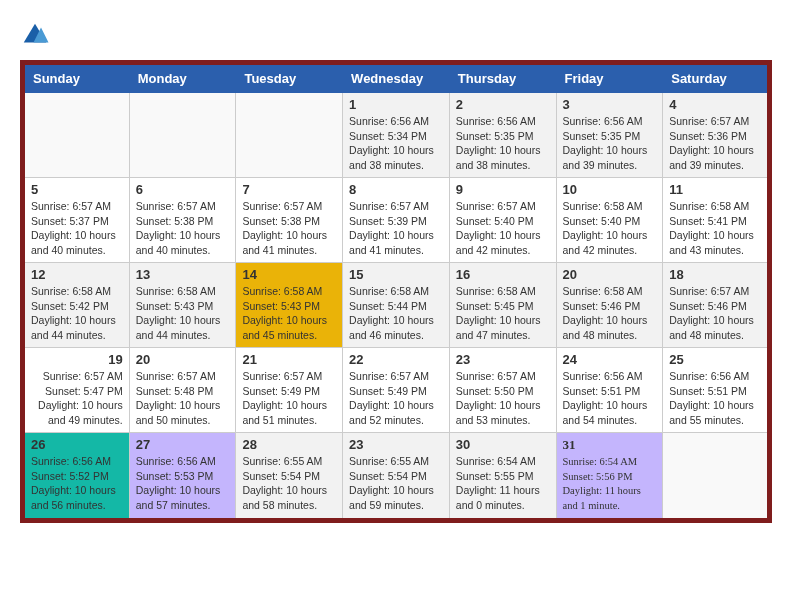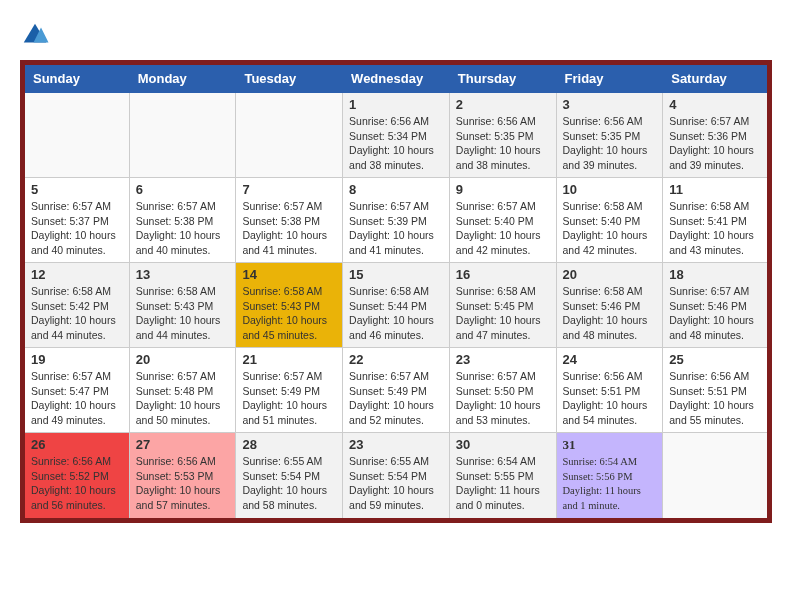--- a/index.html
+++ b/index.html
@@ -248,21 +248,21 @@
         </td>
         <td style="background-color: rgb(242, 242, 242);">
           <span class="day-number">18</span>
           <div class="day-info" style="white-space: pre-line;">Sunrise: 6:57 AM
 Sunset: 5:46 PM
 Daylight: 10 hours
 and 48 minutes.</div>
         </td>
       </tr>
       <tr>
-        <td style="background-color: rgb(255, 255, 255);">
+        <td style="background-color: rgb(255, 255, 255); text-align: right;">
           <span class="day-number">19</span>
           <div class="day-info" style="white-space: pre-line;">Sunrise: 6:57 AM
 Sunset: 5:47 PM
 Daylight: 10 hours
 and 49 minutes.</div>
         </td>
         <td style="background-color: rgb(255, 255, 255);">
           <span class="day-number">20</span>
           <div class="day-info" style="white-space: pre-line;">Sunrise: 6:57 AM
 Sunset: 5:48 PM
@@ -299,28 +299,28 @@
         </td>
         <td style="background-color: rgb(255, 255, 255);">
           <span class="day-number">25</span>
           <div class="day-info" style="white-space: pre-line;">Sunrise: 6:56 AM
 Sunset: 5:51 PM
 Daylight: 10 hours
 and 55 minutes.</div>
         </td>
       </tr>
       <tr>
-        <td style="background-color: #ef4444;">
+        <td style="background-color: #14b8a6;">
           <span class="day-number">26</span>
           <div class="day-info" style="white-space: pre-line;">Sunrise: 6:56 AM
 Sunset: 5:52 PM
 Daylight: 10 hours
 and 56 minutes.</div>
         </td>
-        <td style="background-color: #fca5a5;">
+        <td style="background-color: #c4b5fd;">
           <span class="day-number">27</span>
           <div class="day-info" style="white-space: pre-line;">Sunrise: 6:56 AM
 Sunset: 5:53 PM
 Daylight: 10 hours
 and 57 minutes.</div>
         </td>
         <td style="background-color: rgb(242, 242, 242);">
           <span class="day-number">28</span>
           <div class="day-info" style="white-space: pre-line;">Sunrise: 6:55 AM
 Sunset: 5:54 PM

